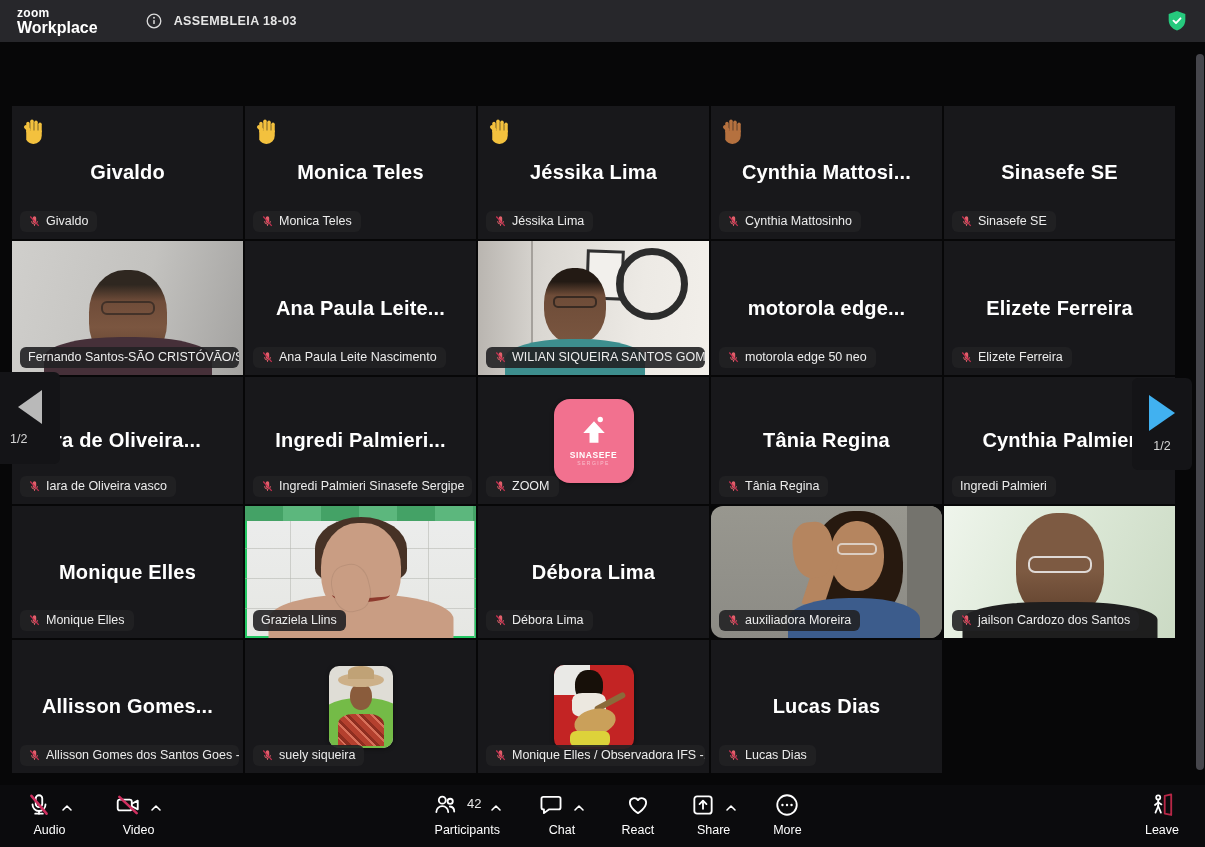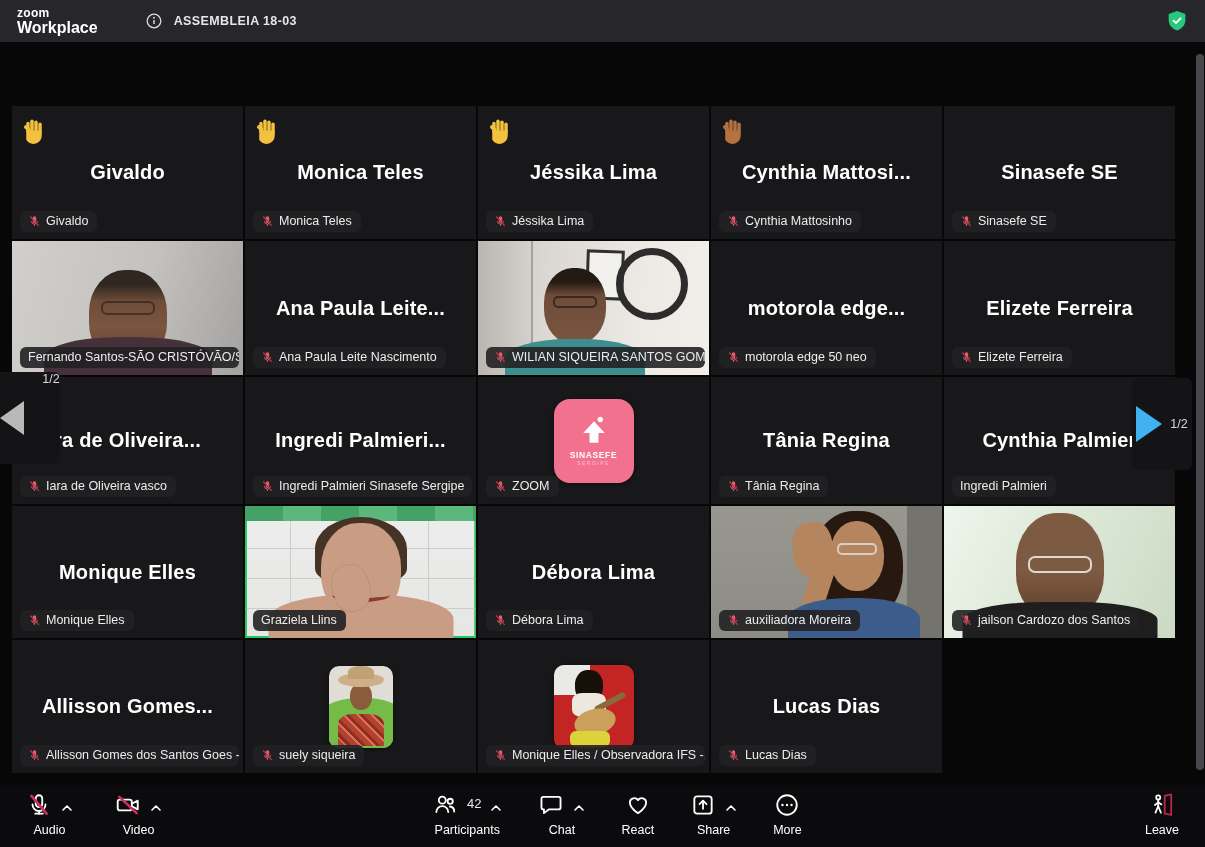--- a/index.html
+++ b/index.html
@@ -77,21 +77,21 @@
           border-bottom:4px solid #8e3b2e;border-radius:50%;}
 
   .scene-dina{background:#0c0c0e;}
   .d-hair{left:50%;top:13%;width:66px;height:92px;transform:translateX(-50%);
           background:#1f1212;border-radius:46%;}
   .d-face{left:54%;top:20%;width:26px;height:34px;transform:translateX(-50%);
           background:#9a6a50;border-radius:50%;}
   .d-torso{left:50%;top:60%;width:84px;height:44px;transform:translateX(-50%);
            background:#1c1c22;border-radius:42% 42% 0 0;}
 
-  .scene-aux{background:linear-gradient(180deg,#98978f 0,#8c8b85 100%);}
+  .scene-aux{background:linear-gradient(180deg,#98978f 0,#8c8b85 100%);border-radius:12px;}
   .x-wallr{right:0;top:0;bottom:0;width:15%;background:#74736d;}
   .x-hair{left:63%;top:4%;width:92px;height:112px;transform:translateX(-50%);
           background:#27190f;border-radius:46%;}
   .x-face{left:63%;top:11%;width:54px;height:70px;transform:translateX(-50%);
           background:#b5855f;border-radius:48%;}
   .x-glass{left:63%;top:28%;width:40px;height:12px;transform:translateX(-50%);
            border:2px solid rgba(235,235,235,.7);border-radius:5px;}
   .x-hand{left:44%;top:12%;width:40px;height:56px;transform:translateX(-50%) rotate(-6deg);
           background:#b5855f;border-radius:40% 40% 44% 44%;}
   .x-arm{left:47%;top:38%;width:22px;height:52px;transform:translateX(-50%) rotate(18deg);
@@ -124,21 +124,21 @@
   .sq-monique{width:80px;height:84px;background:#c32424;border-radius:10px;}
   .mo-wall{left:0;top:0;width:36px;height:30px;background:#e9e9e6;}
   .mo-hair{left:44%;top:5px;width:28px;height:32px;transform:translateX(-50%);background:#171009;border-radius:45%;}
   .mo-shirt{left:44%;top:28px;width:34px;height:24px;transform:translateX(-50%);background:#ece8e0;border-radius:30%;}
   .mo-gneck{left:70%;top:34px;width:34px;height:6px;transform:translateX(-50%) rotate(-28deg);background:#8a6a3a;border-radius:3px;}
   .mo-gbody{left:52%;top:44px;width:42px;height:26px;transform:translateX(-50%) rotate(-14deg);background:#caa05a;border-radius:50%;}
   .mo-pants{left:46%;bottom:2px;width:40px;height:16px;transform:translateX(-50%);background:#ddd23a;border-radius:6px;}
 
   
   .nav-left,.nav-right{position:absolute;width:60px;height:92px;background:#141417;
-        display:flex;flex-direction:row;align-items:center;justify-content:center;gap:8px;
+        display:flex;flex-direction:column;align-items:center;justify-content:center;gap:8px;
         z-index:20;cursor:pointer;}
   .nav-left{left:0;top:330px;border-radius:0 6px 6px 0;}
   .nav-right{right:13px;top:336px;border-radius:6px;}
   .tri-l{width:0;height:0;border-top:17px solid transparent;border-bottom:17px solid transparent;
          border-right:24px solid #b9b9b9;}
   .tri-r{width:0;height:0;border-top:18px solid transparent;border-bottom:18px solid transparent;
          border-left:26px solid #41b1f0;}
   .pg{font-size:12.5px;color:#d6d6d6;}
   .nav-left .pg{align-self:flex-start;margin-left:10px;}
 

